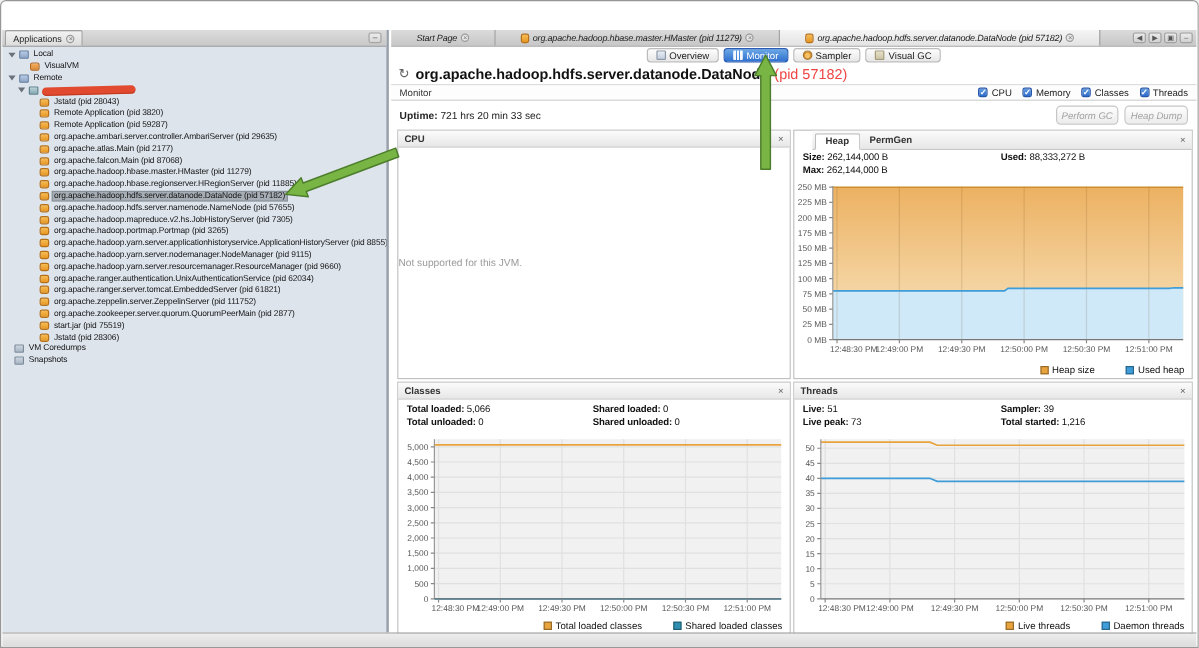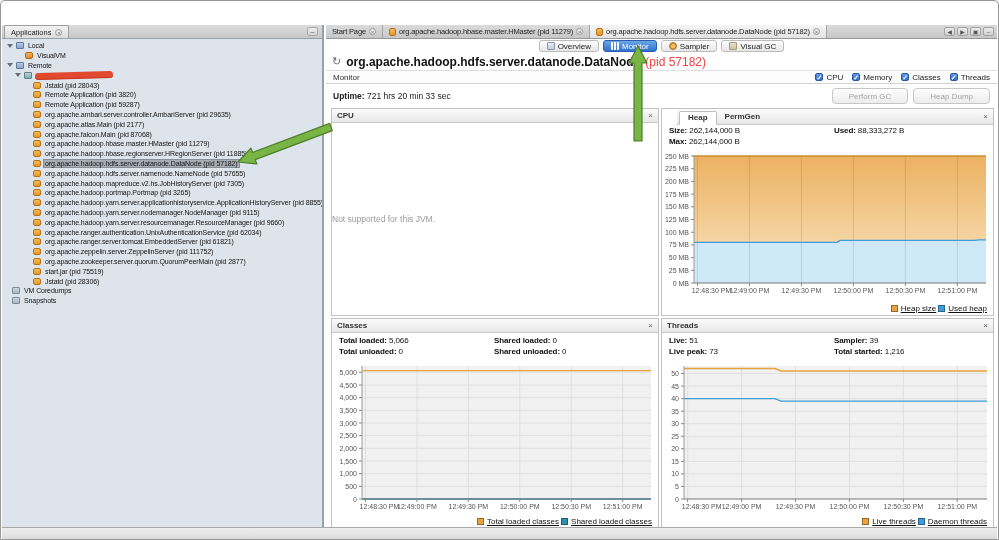--- a/index.html
+++ b/index.html
@@ -37,21 +37,21 @@
   .ic-vm      { background:linear-gradient(#f2b066,#e08a2e); border:1px solid #b5661d; border-radius:2px; }
   .ic-host    { background:linear-gradient(#bcd2d8,#86aab4); border:1px solid #5d828c; }
   .ic-app     { background:linear-gradient(#f6bc55,#e89724); border:1px solid #b5711a; border-radius:2px; }
   .ic-root    { background:linear-gradient(#ccd6e0,#a8b6c4); border:1px solid #7d8b99; }
   .tlabel { padding:0 1px; }
   .trow.sel .tlabel { background:#a6adb5; box-shadow:0 0 0 1px #878f98; }
   .scribble { width:78px; height:7px; background:#e14a2e; border-radius:4px; transform:rotate(-1.5deg); box-shadow:inset 0 -1px 0 #c03a21; }
 
   
   .tabstrip { position:absolute; left:325px; top:24px; right:1px; height:14px; background:linear-gradient(#dbdbdb,#c7c7c7); border-bottom:1px solid #989898; display:flex; }
-  .tab { display:flex; align-items:center; gap:3px; padding:0 6px; border-right:1px solid #a4a4a4; font-size:7.5px; letter-spacing:-0.15px; color:#222; }
+  .tab { display:flex; align-items:center; gap:3px; padding:0 21px; border-right:1px solid #a4a4a4; font-size:7.5px; letter-spacing:-0.15px; color:#222;font-style:italic; }
   .tab.active { background:linear-gradient(#f5f5f5,#e3e3e3); }
   .jicon { width:7px; height:8px; background:linear-gradient(#f6bc55,#e89724); border:1px solid #b5711a; border-radius:2px; flex-shrink:0; }
   .winbtns { position:absolute; right:4px; top:26px; display:flex; gap:2px; z-index:5; }
   .wb { width:11px; height:9px; font-size:6px; line-height:8px; text-align:center; color:#555; background:linear-gradient(#ebebeb,#d2d2d2); border:1px solid #a2a2a2; border-radius:2px; }
 
   
   .subtabs { position:absolute; left:325px; top:38px; right:1px; height:14px; background:#fff; display:flex; justify-content:center; align-items:center; gap:4px; }
   .stab { display:flex; align-items:center; gap:3px; height:12px; padding:0 7px; font-size:8px; color:#222; background:linear-gradient(#fdfdfd,#e7e7e7); border:1px solid #bcbcbc; border-radius:3px; }
   .stab.selected { background:linear-gradient(#6ba7e6,#3072cf); border-color:#2a5cb4; color:#fff; }
   .sicon { width:8px; height:8px; border-radius:1px; flex-shrink:0; }
@@ -64,39 +64,39 @@
   .content { position:absolute; left:325px; top:52px; right:1px; bottom:12px; background:#fff; }
   .pgtitle { position:absolute; left:6px; top:1px; height:15px; display:flex; align-items:center; gap:5px; font-size:12px; font-weight:bold; color:#111; }
   .refresh { font-size:11px; font-weight:normal; color:#666; }
   .tsuffix { font-weight:normal; color:#ef4444; }
   .secbar { position:absolute; left:0; right:0; top:17px; height:14px; border-top:1px solid #dedede; border-bottom:1px solid #d2d2d2; display:flex; align-items:center; padding:0 7px; font-size:8px; color:#333; background:#fdfdfd; }
   .cbgroup { margin-left:auto; display:flex; gap:9px; align-items:center; }
   .cbwrap { display:flex; align-items:center; font-size:8px; color:#222; }
   .cb { width:8px; height:8px; margin-right:3px; background:linear-gradient(#629de2,#2e6cce); border:1px solid #2857a8; border-radius:2px; color:#fff; font-size:7px; line-height:8px; text-align:center; font-weight:bold; }
   .uptrow { position:absolute; left:7px; right:7px; top:33px; height:20px; display:flex; align-items:center; font-size:8.5px; color:#222; }
   .btngroup { margin-left:auto; display:flex; gap:5px; }
-  .gbtn { height:16px; padding:0 16px; border:1px solid #c6c6c6; border-radius:4px; background:linear-gradient(#fefefe,#ececec); color:#a2a2a2; font-size:8px; font-family:"Liberation Sans",sans-serif; }
+  .gbtn { height:16px; padding:0 4px; border:1px solid #c6c6c6; border-radius:4px; background:linear-gradient(#fefefe,#ececec); color:#a2a2a2; font-size:8px; font-family:"Liberation Sans",sans-serif;font-style:italic; }
 
   
   .panel { position:absolute; border:1px solid #c2c2c2; background:#fff; }
   #panel-cpu     { left:5px;   top:55px;  width:328px; height:208px; }
   #panel-heap    { left:335px; top:55px;  width:333px; height:208px;padding-left:15px; }
   #panel-classes { left:5px;   top:265px; width:328px; height:211px; }
   #panel-threads { left:335px; top:265px; width:333px; height:211px; }
   .phead { height:14px; background:linear-gradient(#fbfbfb,#e7e7e7); border-bottom:1px solid #c8c8c8; display:flex; align-items:center; padding:0 5px; font-size:8px; font-weight:bold; color:#333; }
   .pclose { margin-left:auto; color:#666; font-size:8px; font-weight:normal; }
   #panel-heap .phead { height:16px; padding:0 5px 0 2px; }
   .htab { height:14px; display:flex; align-items:center; padding:0 8px; font-size:8px; }
   .htab.on { background:#fff; border:1px solid #bdbdbd; border-bottom-color:#fff; margin-top:2px; border-radius:2px 2px 0 0; font-weight:bold; }
   .cpumsg { position:absolute; left:0; right:0; top:105px; font-size:8.5px; color:#9a9a9a; }
   .stat { position:absolute; font-size:8px; letter-spacing:-0.1px; color:#111; white-space:nowrap; }
   .stat b { letter-spacing:-0.1px; }
   svg.chart { position:absolute; left:0; }
   #chart-heap { top:40px; } #chart-classes, #chart-threads { top:42px; }
-  .legend { position:absolute; right:6px; bottom:2px; display:flex; gap:2px; align-items:center; font-size:8px; color:#111;text-decoration:underline; }
+  .legend { position:absolute; right:6px; bottom:2px; display:flex; gap:26px; align-items:center; font-size:8px; color:#111; }
   .litem { display:flex; align-items:center; }
   .lsq { width:7px; height:7px; margin-right:3px; border:1px solid rgba(0,0,0,.35); }
 
   .statusbar { position:absolute; left:1px; right:1px; bottom:0; height:12px; background:linear-gradient(#ededed,#dcdcdc); border-top:1px solid #a8a8a8; }
   .arrows { position:absolute; left:0; top:0; width:999px; height:540px; pointer-events:none; z-index:99; }
 </style>
 </head>
 <body>
 
 <div id="app">

